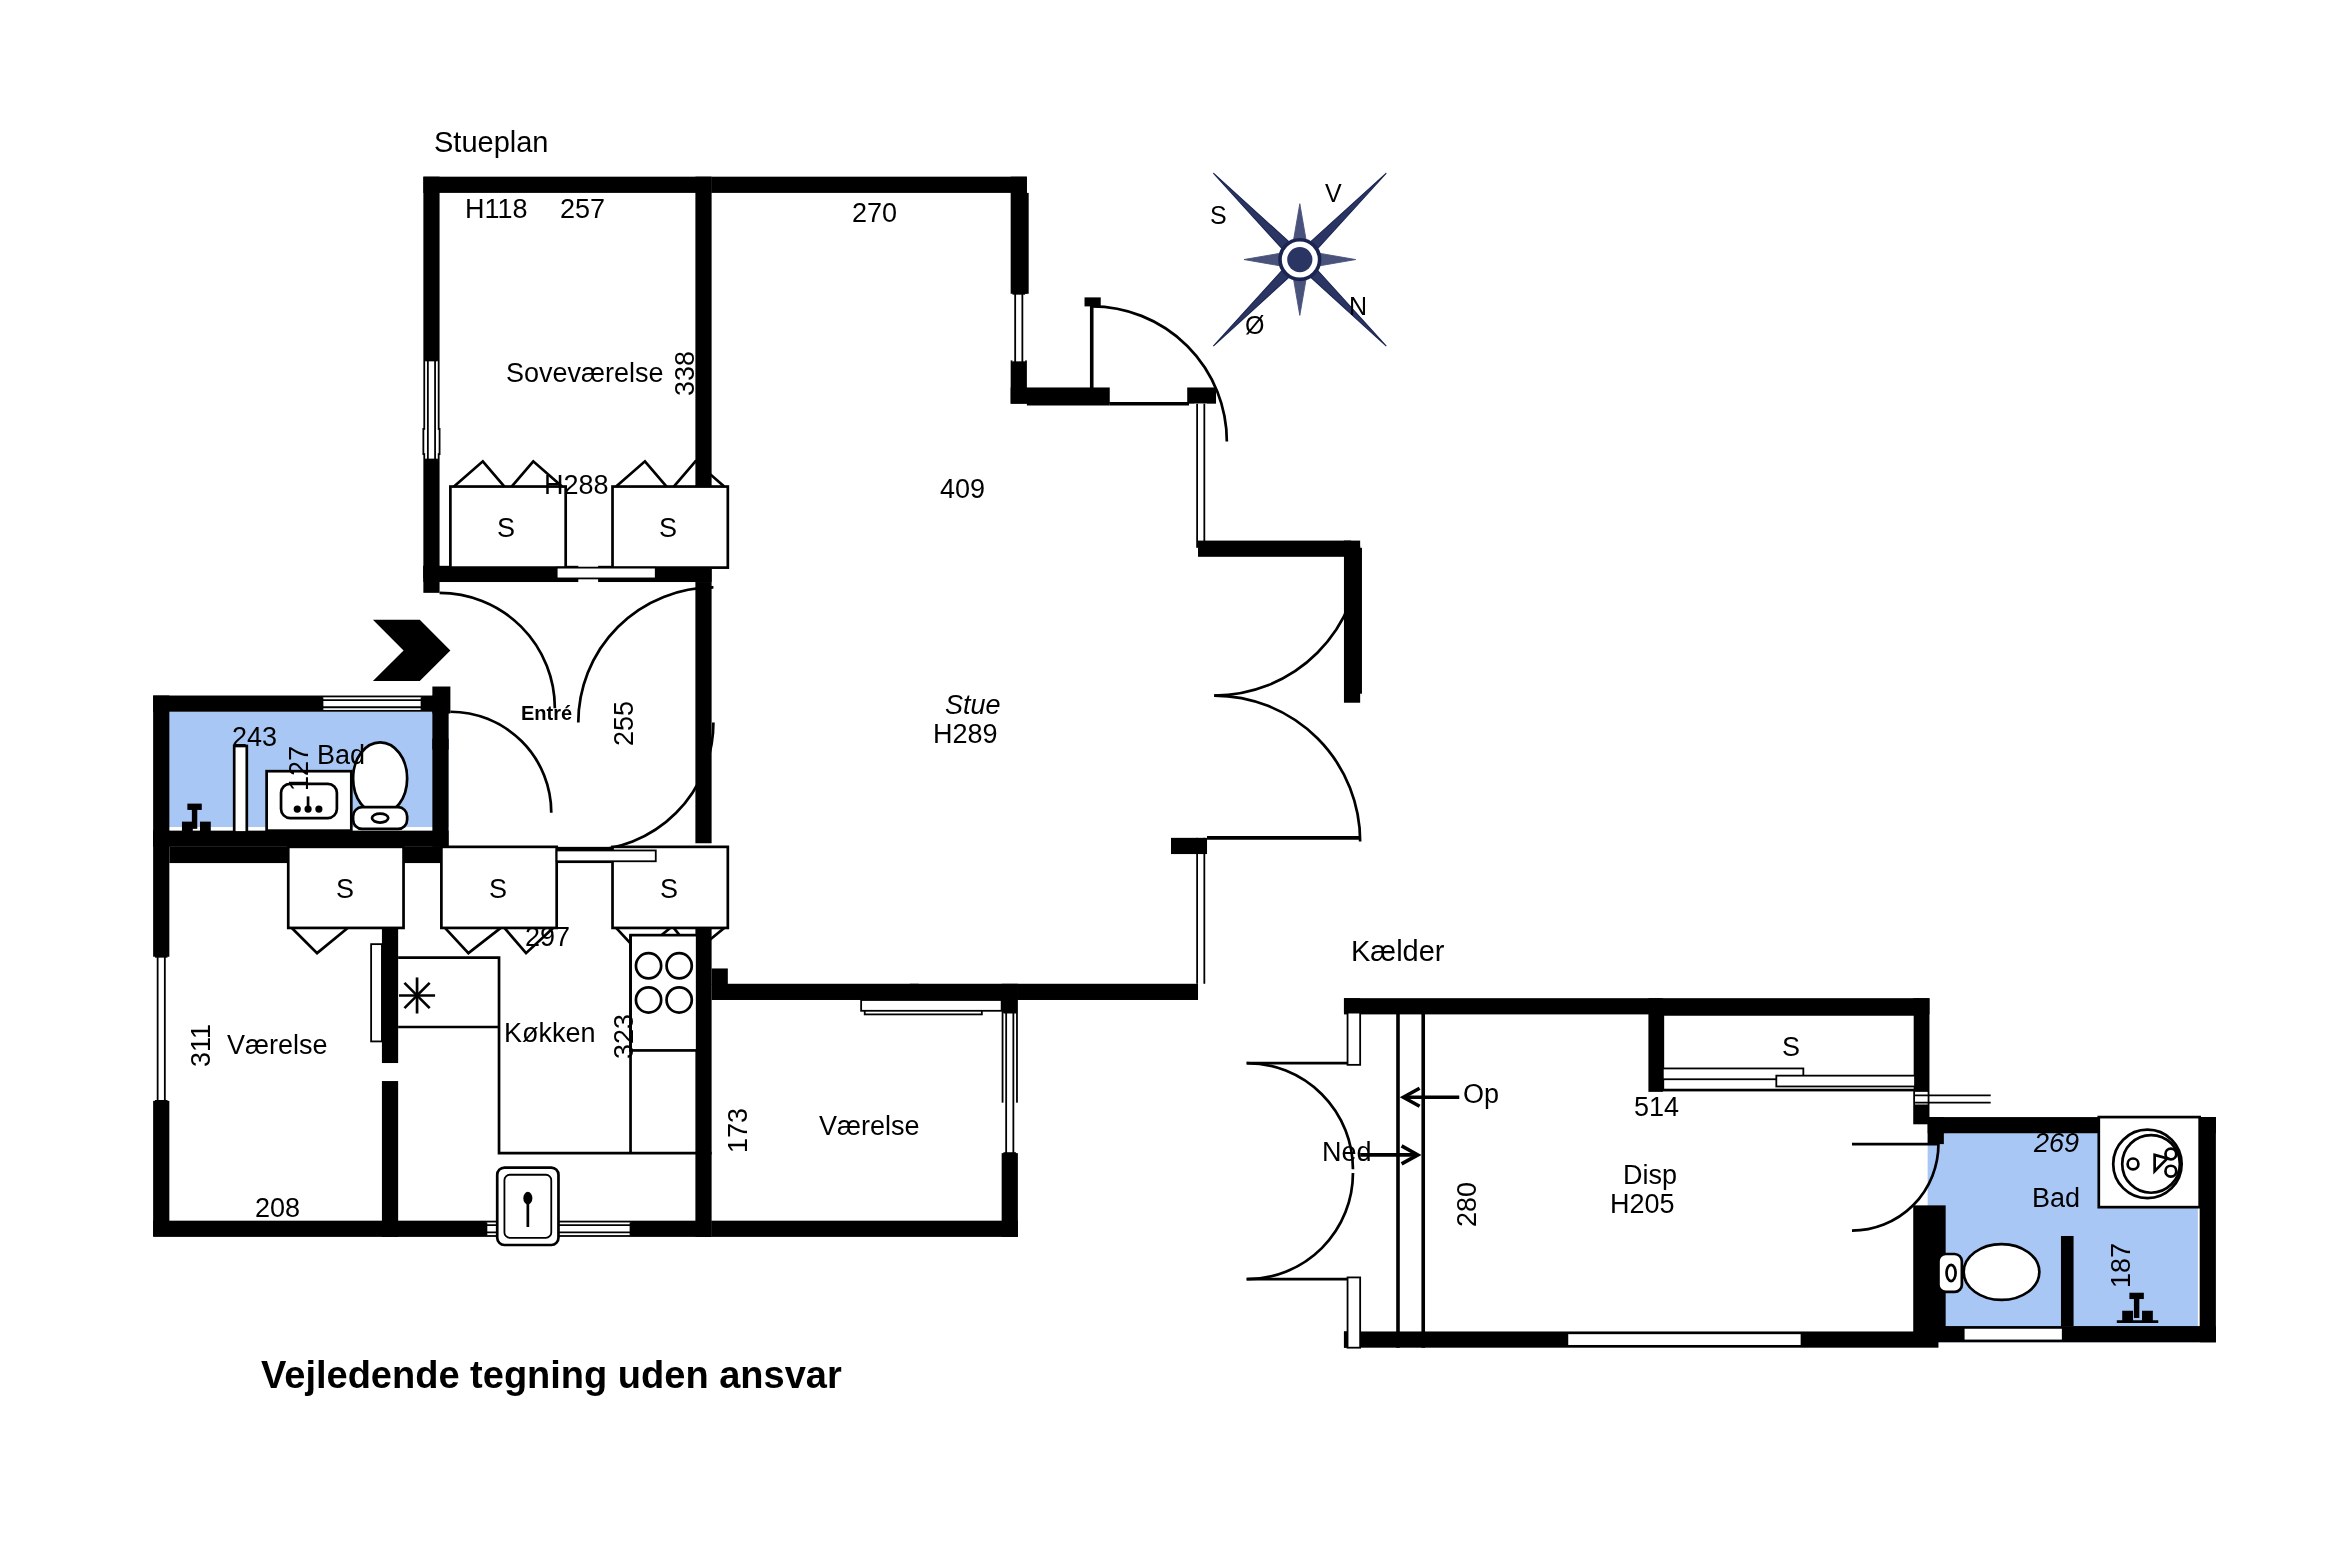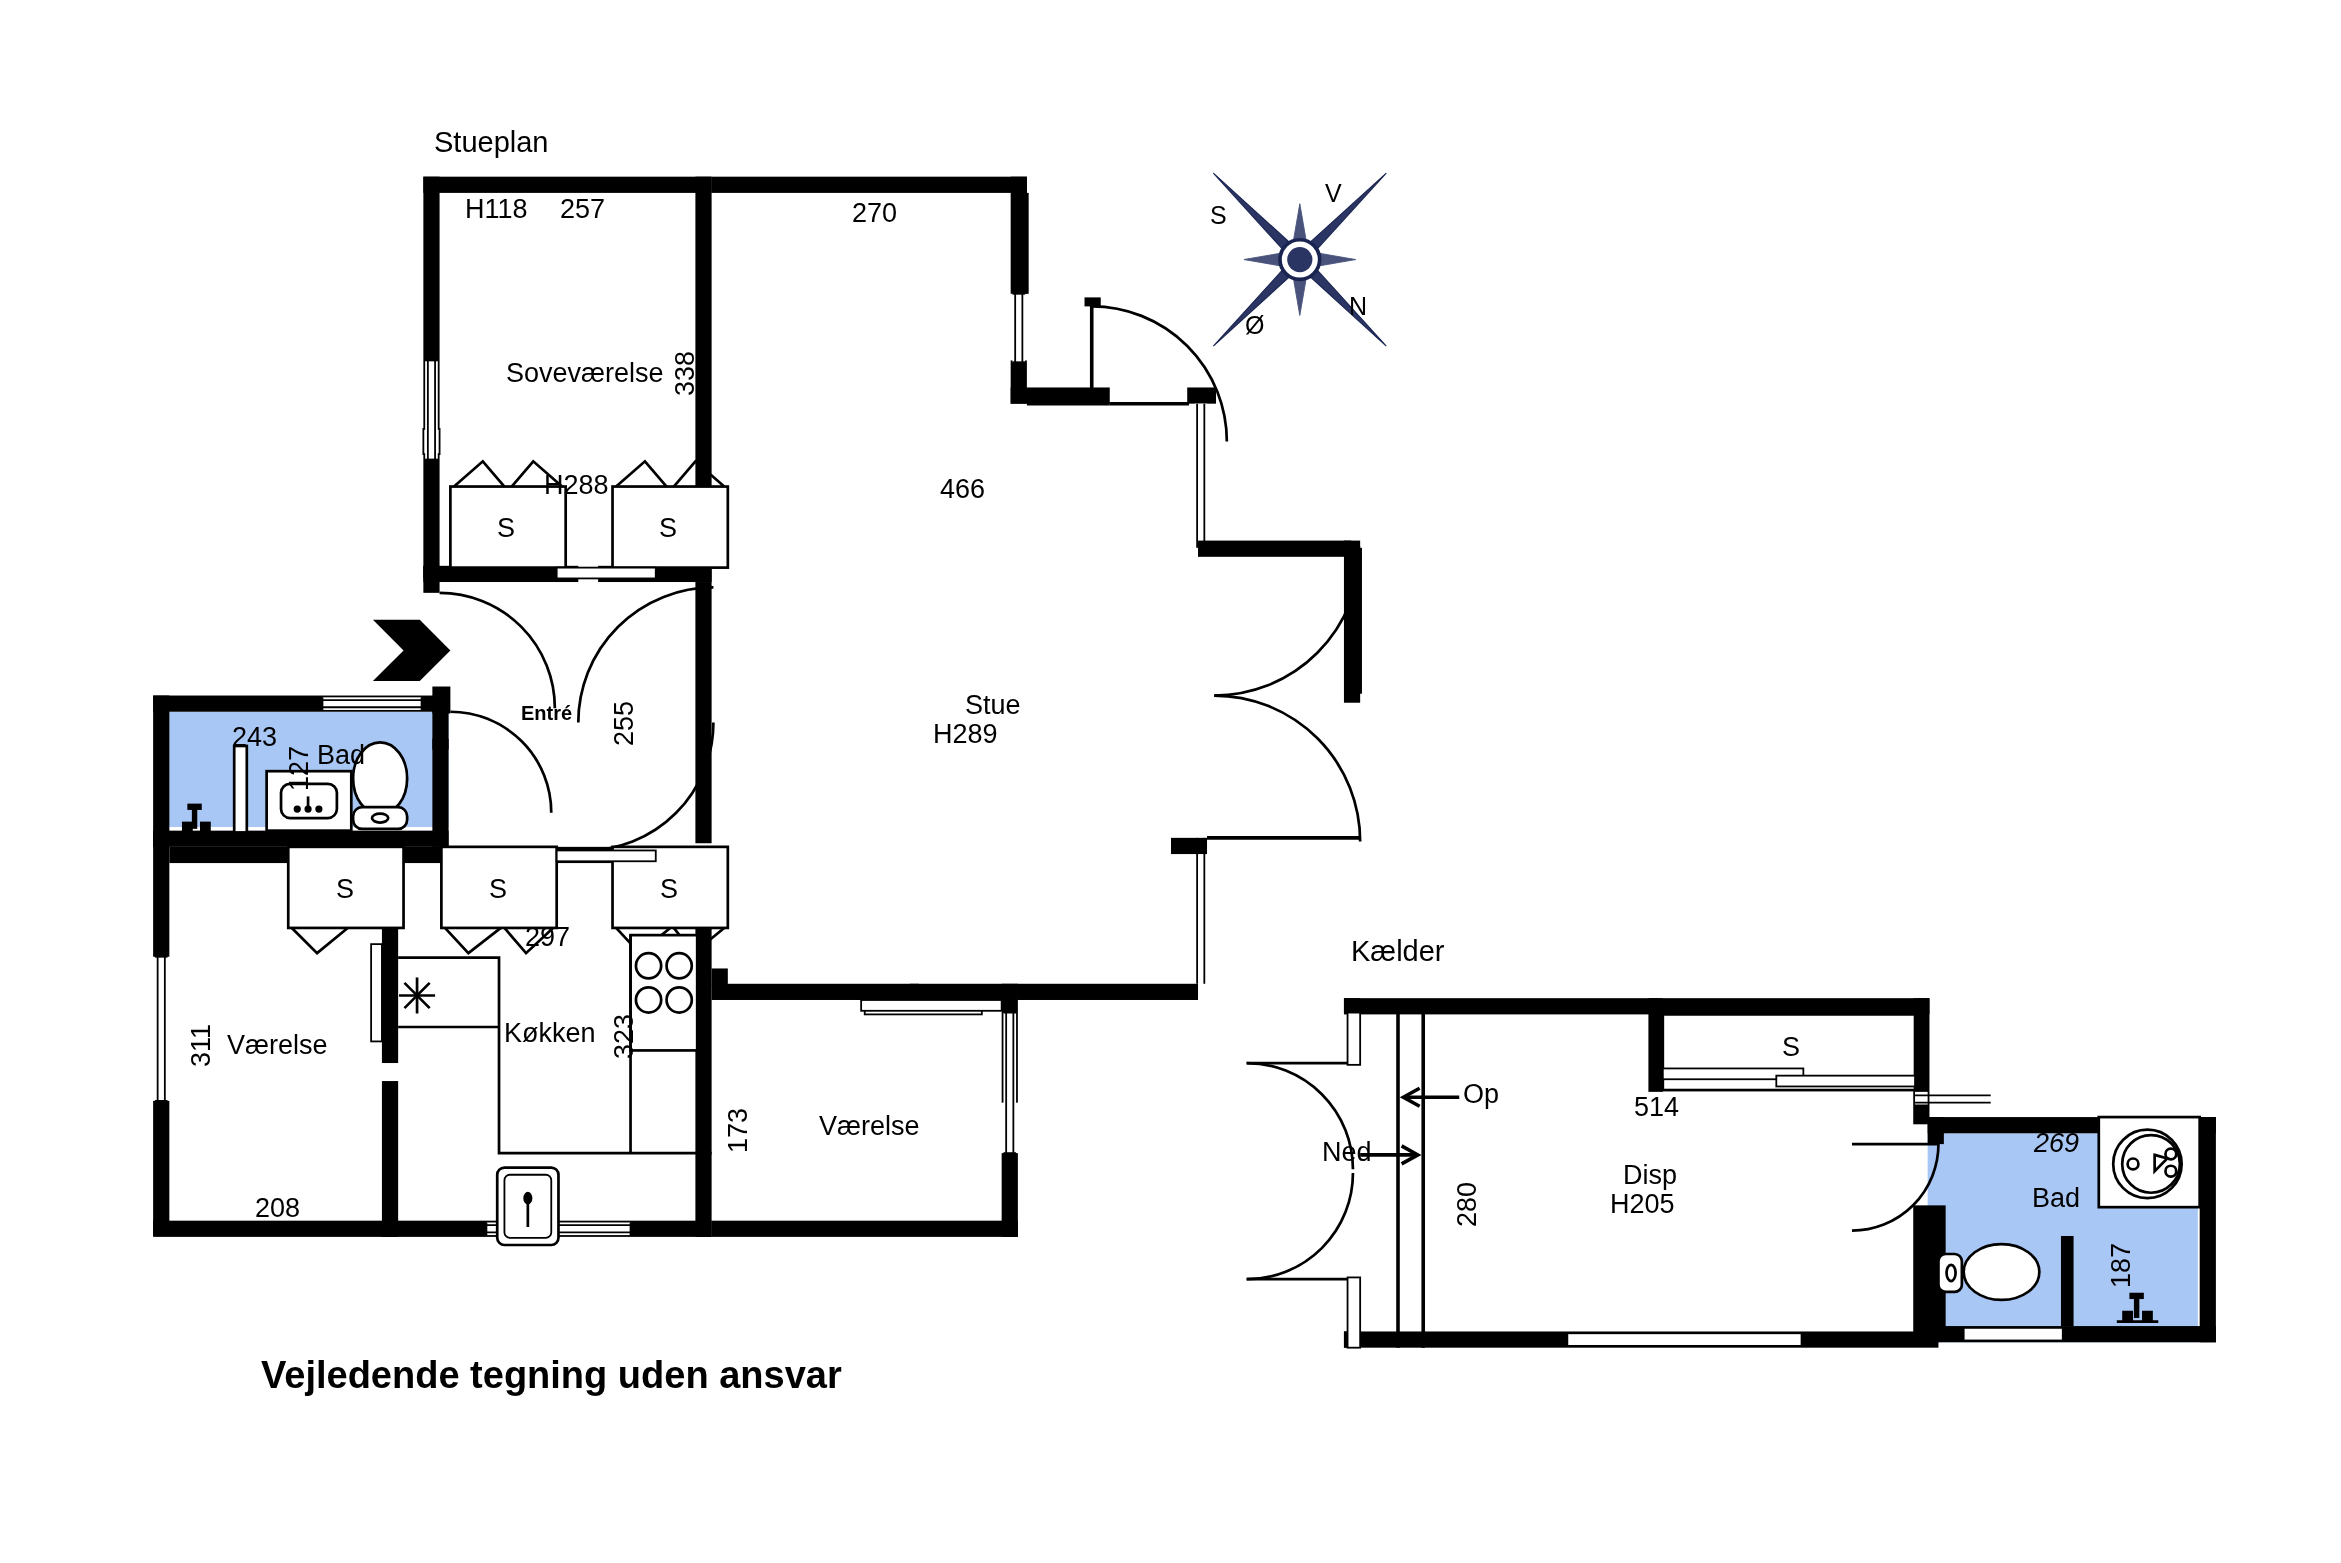--- a/index.html
+++ b/index.html
@@ -431,22 +431,22 @@
   <div class="lbl" style="left:497px;top:515px;font-size:27px;">S</div>
   <div class="lbl" style="left:659px;top:515px;font-size:27px;">S</div>
   <div class="lbl" style="left:336px;top:876px;font-size:27px;">S</div>
   <div class="lbl" style="left:489px;top:876px;font-size:27px;">S</div>
   <div class="lbl" style="left:660px;top:876px;font-size:27px;">S</div>
 
   <div class="lbl" style="left:521px;top:703px;font-size:20px;font-weight:bold;">Entré</div>
   <div class="lbl rot" style="left:602px;top:710px;font-size:27px;">255</div>
 
   <div class="lbl" style="left:852px;top:200px;font-size:27px;">270</div>
-  <div class="lbl" style="left:940px;top:476px;font-size:27px;">466</div>
-  <div class="lbl" style="left:965px;top:692px;font-size:27px;">Stue</div>
+  <div class="lbl" style="left:940px;top:476px;font-size:27px;">409</div>
+  <div class="lbl" style="left:945px;top:692px;font-size:27px;font-style:italic;">Stue</div>
   <div class="lbl" style="left:933px;top:721px;font-size:27px;">H289</div>
 
   <div class="lbl" style="left:232px;top:715px;font-size:27px;margin-top:9px;">243</div>
   <div class="lbl rot" style="left:277px;top:755px;font-size:27px;">127</div>
   <div class="lbl" style="left:317px;top:742px;font-size:27px;">Bad</div>
 
   <div class="lbl rot" style="left:180px;top:1032px;font-size:27px;">311</div>
   <div class="lbl" style="left:227px;top:1032px;font-size:27px;">Værelse</div>
   <div class="lbl" style="left:255px;top:1195px;font-size:27px;">208</div>
 

